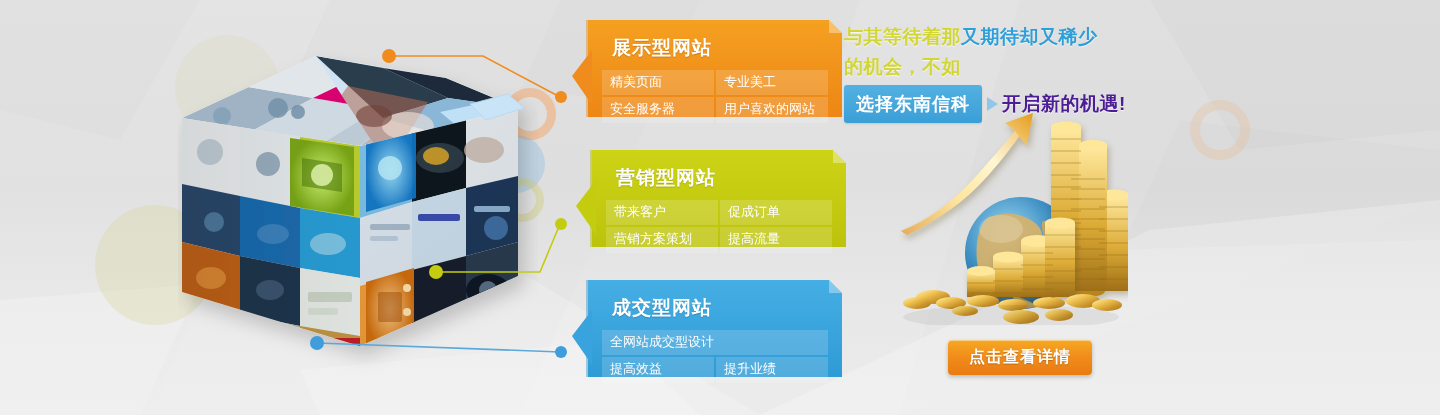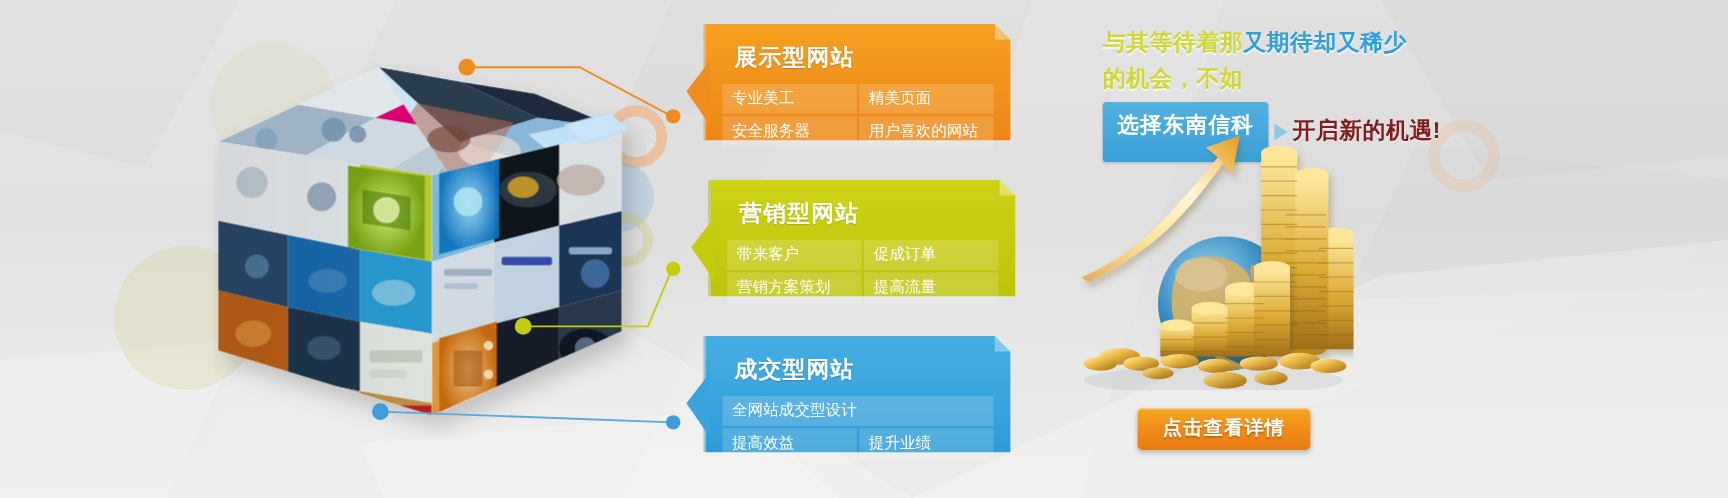--- a/index.html
+++ b/index.html
@@ -92,50 +92,50 @@
   .tag.full { flex: 1 1 100%; }
 
   
   .card-orange .tag { background: rgba(255,255,255,0.17); }
   .card-green  .tag { background: rgba(255,255,255,0.17); }
   .card-blue   .tag { background: rgba(255,255,255,0.17); }
 
   
   .headline {
     position: absolute;
-    left: 919px; top: 22px;
+    left: 844px; top: 22px;
     width: 300px;
     font-size: 19px;
     font-weight: bold;
     line-height: 30px;
     letter-spacing: 0.5px;
     white-space: nowrap;
   }
   .hl-line { display: block; }
   .hl-olive { color: #d2d634; text-shadow: 0 1px 1px rgba(255,255,255,0.75); }
   .hl-blue  { color: #2f9fda; text-shadow: 0 1px 1px rgba(255,255,255,0.75); }
   .badge-row { display: flex; align-items: center; margin-top: 3px; }
   .badge {
     background: linear-gradient(180deg,#53b0e2 0%, #3a9fd6 100%);
     color: #ffffff;
     font-size: 18px;
     font-weight: bold;
-    padding: 4px 12px 16px 12px;
+    padding: 4px 12px 4px 12px;
     border-radius: 3px;
     letter-spacing: 1px;
     box-shadow: 0 1px 2px rgba(0,0,0,0.12);
   }
   .badge-arrow {
     width: 0; height: 0;
     border-top: 7px solid transparent;
     border-bottom: 7px solid transparent;
     border-left: 11px solid #8fc7e8;
     margin: 0 4px 0 5px;
   }
-  .hl-tail { color: #7f1d1d; font-size: 19px; font-weight: bold; letter-spacing: 0.5px;
+  .hl-tail { color: #4c1d95; font-size: 19px; font-weight: bold; letter-spacing: 0.5px;
              text-shadow: 0 1px 1px rgba(255,255,255,0.75); }
 
   
   .coins-wrap { position: absolute; left: 893px; top: 105px; width: 235px; height: 220px; }
   .coins-wrap svg { display: block; }
 
   
   .cta {
     position: absolute;
     left: 948px; top: 340px;
@@ -354,22 +354,22 @@
         <polygon points="0,0 2,0 2,97 0,97" fill="#e07c0f" opacity="0.4"></polygon>
       </svg>
     </div>
 
     <svg style="position:absolute;left:-14px;top:30px;z-index:3" width="20" height="55" viewBox="0 0 20 55" xmlns="http://www.w3.org/2000/svg">
       <polygon points="20,0 0,26 20,55" fill="#f08c1e"></polygon>
     </svg>
     <div class="body">
       <div class="card-title">展示型网站</div>
       <div class="tagrow">
+        <div class="tag">精美页面</div>
         <div class="tag">专业美工</div>
-        <div class="tag">精美页面</div>
       </div>
       <div class="tagrow">
         <div class="tag">安全服务器</div>
         <div class="tag">用户喜欢的网站</div>
       </div>
     </div>
   </div>
 
   <div class="card card-green" style="left:590px; top:150px;">
     <div class="card-shape">

